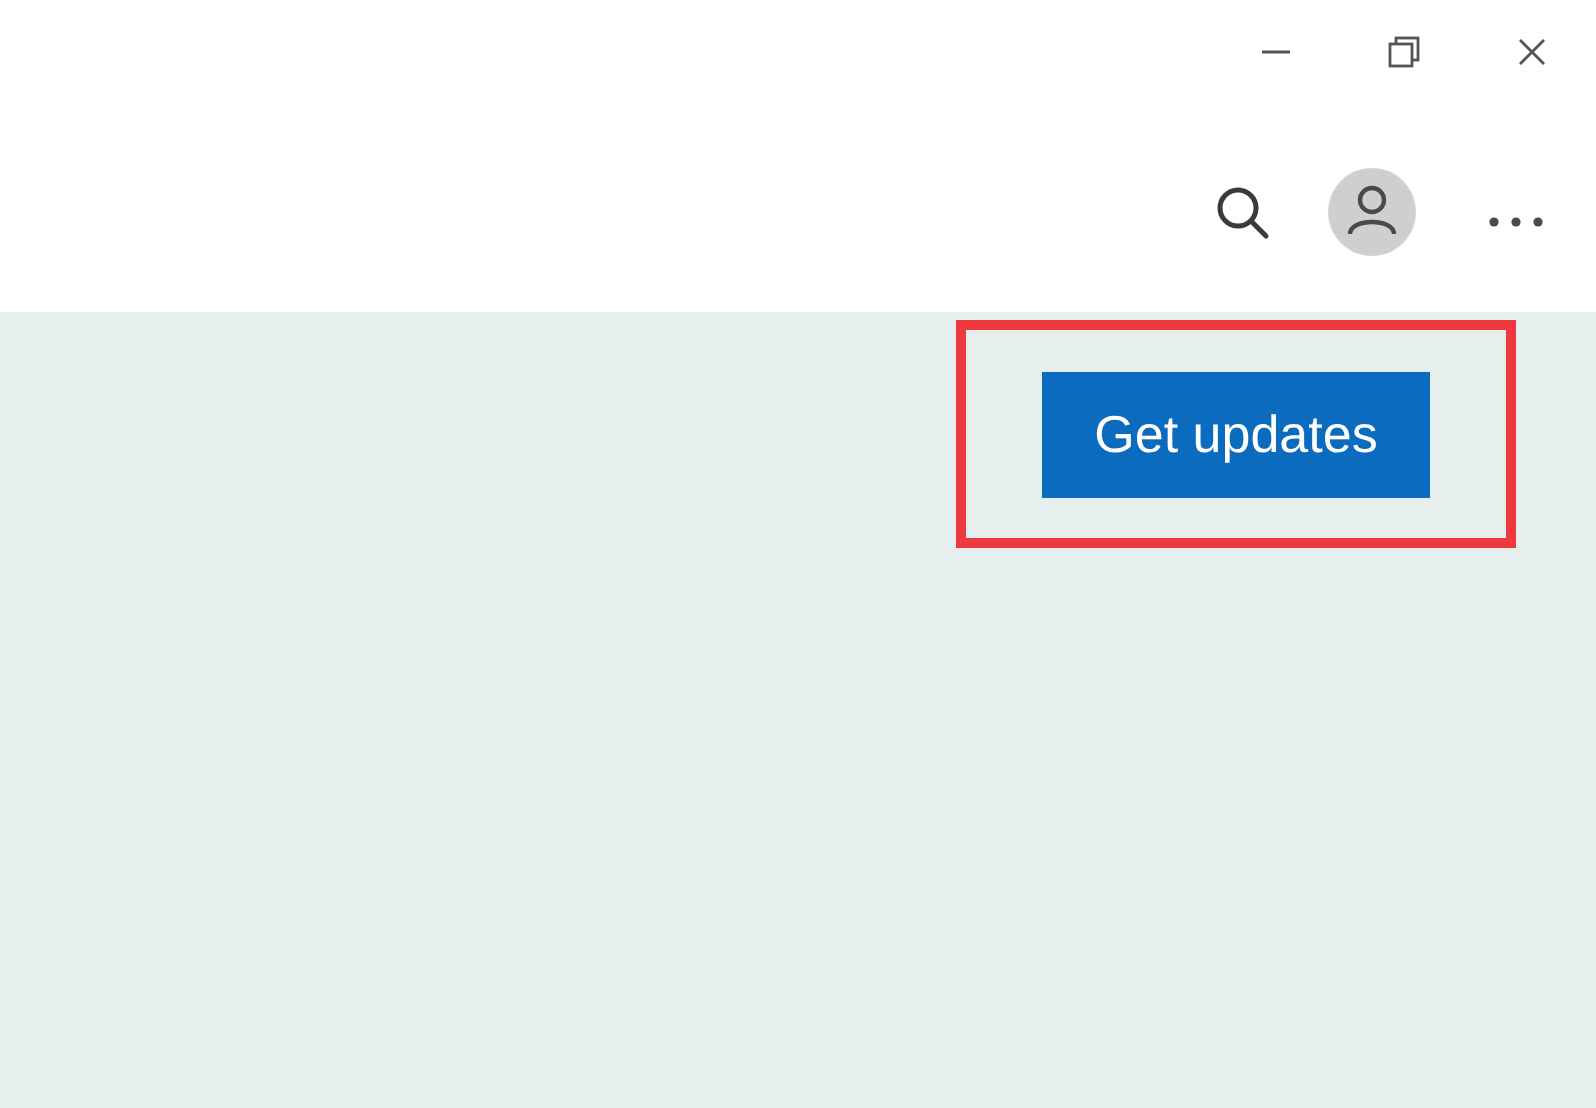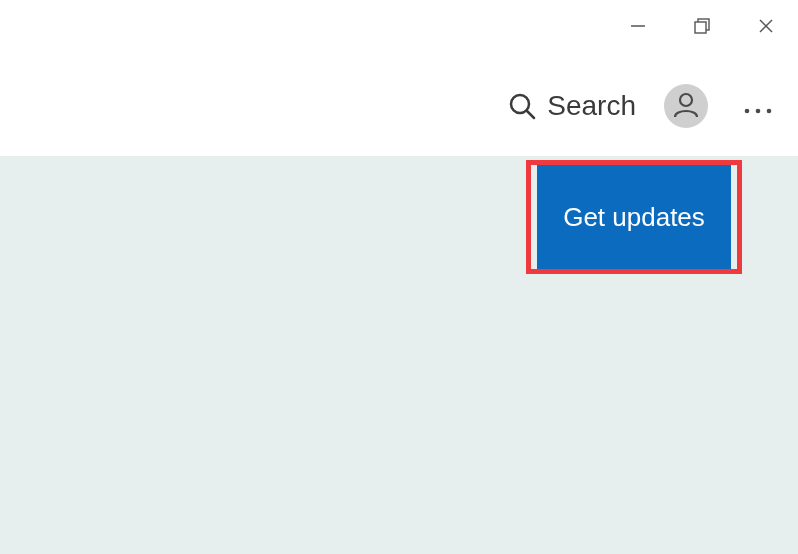--- a/index.html
+++ b/index.html
@@ -62,25 +62,26 @@
       font-size: 26px;
       letter-spacing: 3px;
     }
     .content {
       position: relative;
       height: calc(554px - 56px - 100px);
     }
     .highlight-box {
       position: absolute;
       top: 4px;
-      right: 56px;
-      width: 216px;
+      right: 40px;
+      width: 280px;
       height: 114px;
       border: 5px solid #ee3a3e;
       display: flex;
+      align-items: center;
       justify-content: center;
     }
     .get-updates-btn {
       background: #0b6bbf;
       color: #ffffff;
       font-size: 26px;
       font-family: inherit;
       border: none;
       padding: 16px 26px;
       cursor: pointer;
@@ -116,21 +117,20 @@
 </div>
 
 <div class="topbar">
   <div class="search-group">
     <span class="search-icon">
       <svg width="30" height="30" viewBox="0 0 30 30">
         <circle cx="13" cy="13" r="9" fill="none" stroke="#3a3a3a" stroke-width="2.5"></circle>
         <line x1="20" y1="20" x2="27" y2="27" stroke="#3a3a3a" stroke-width="2.5" stroke-linecap="round"></line>
       </svg>
     </span>
-    <span>Search</span>
   </div>
   <div class="avatar">
     <span>
       <svg width="30" height="30" viewBox="0 0 30 30">
         <circle cx="15" cy="11" r="6" fill="none" stroke="#4a4a4a" stroke-width="2.2"></circle>
         <path d="M4 28 C4 20, 26 20, 26 28" fill="none" stroke="#4a4a4a" stroke-width="2.2"></path>
       </svg>
     </span>
   </div>
   <div class="more-btn">

